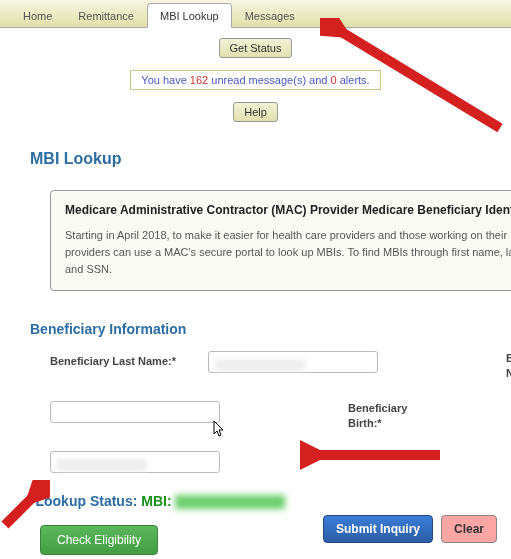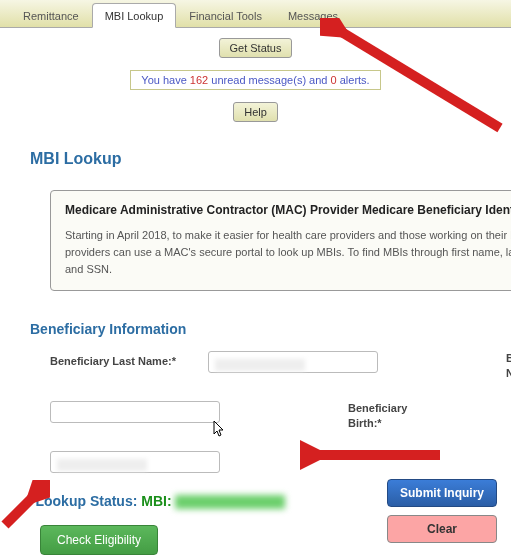--- a/index.html
+++ b/index.html
@@ -173,21 +173,20 @@
     font-size: 12px;
     cursor: pointer;
     margin: 16px 0 0 40px;
   }
   .bottom-right {
     position: absolute;
     bottom: 16px;
     right: 14px;
     display: flex;
     gap: 8px;
-    flex-direction: column;
   }
   .btn-blue {
     background: linear-gradient(#3b7dd8, #2b5ea6);
     color: #fff;
     font-weight: bold;
     border: 1px solid #234a84;
     border-radius: 4px;
     padding: 6px 12px;
     font-size: 12px;
     cursor: pointer;
@@ -217,23 +216,23 @@
     pointer-events: none;
   }
 </style>
 </head>
 <body>
 
 
 
 
 <div class="tab-bar">
+  <div class="tab">Home</div>
   <div class="tab">Remittance</div>
   <div class="tab active">MBI Lookup</div>
-  <div class="tab">Financial Tools</div>
   <div class="tab">Messages</div>
 
 </div>
 
 
 <div class="action-bar">
   <button class="btn-olive">Get Status</button>
   <div class="alert-box">
     <span>You have </span><span class="red">162</span><span> unread message(s) and </span><span class="red">0</span><span> alerts.</span>
   </div>

